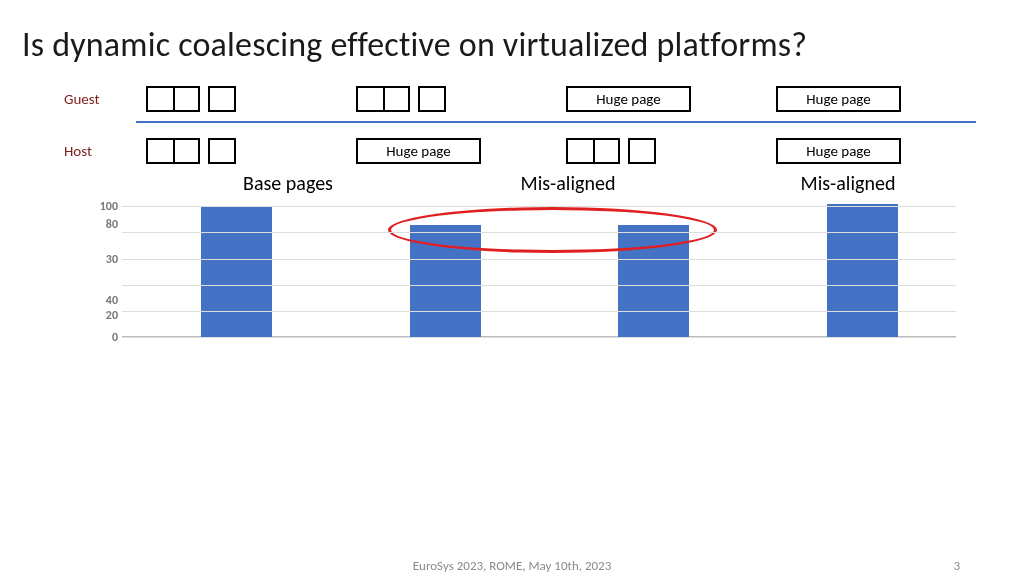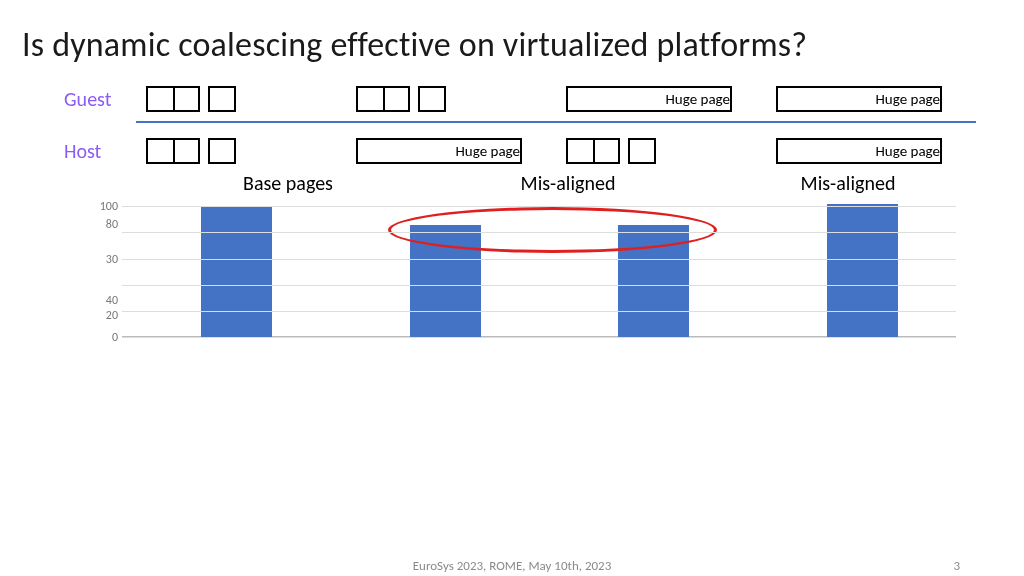--- a/index.html
+++ b/index.html
@@ -49,22 +49,22 @@
     margin-left: 44px;
     margin-right: 20px;
   }
   .row {
     display: flex;
     align-items: center;
     height: 40px;
   }
   .row-label {
     width: 72px;
-    font-size: 20px;
-    color: #8b5cf6;
+    font-size: 15px;
+    color: #7f1d1d;
   }
   .columns {
     flex: 1;
     display: flex;
   }
   .col {
     flex: 1;
     display: flex;
     justify-content: flex-start;
     align-items: center;
@@ -87,23 +87,23 @@
     position: absolute;
     left: 50%;
     top: 0;
     bottom: 0;
     border-left: 2px solid #000;
   }
   .small-single {
     width: 28px;
   }
   .huge {
-    width: 166px;
+    width: 125px;
     font-size: 15px;
-    text-align: right;
+    text-align: center;
     line-height: 22px;
   }
   .sep {
     height: 0;
     border-top: 2.5px solid #4472C4;
     margin: 2px 0 8px 72px;
   }
   .category-labels {
     display: flex;
     margin-left: 72px;
@@ -140,20 +140,21 @@
     border-top: 1px solid #bbb;
   }
   .tick {
     position: absolute;
     left: -34px;
     width: 30px;
     text-align: right;
     font-size: 12px;
     color: #777;
     transform: translateY(-50%);
+    font-weight: bold;
   }
   .bars {
     position: absolute;
     left: 0;
     right: 0;
     top: 0;
     bottom: 0;
     display: flex;
   }
   .bar-slot {

